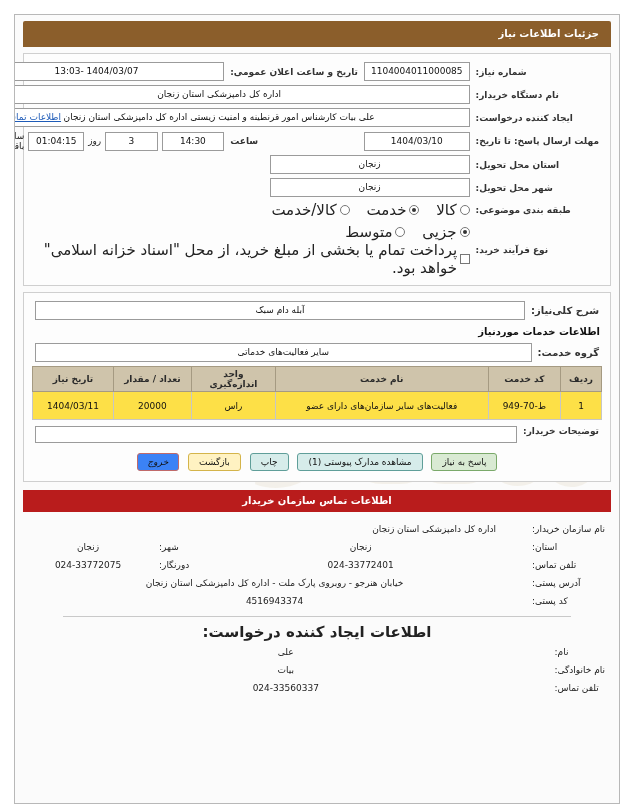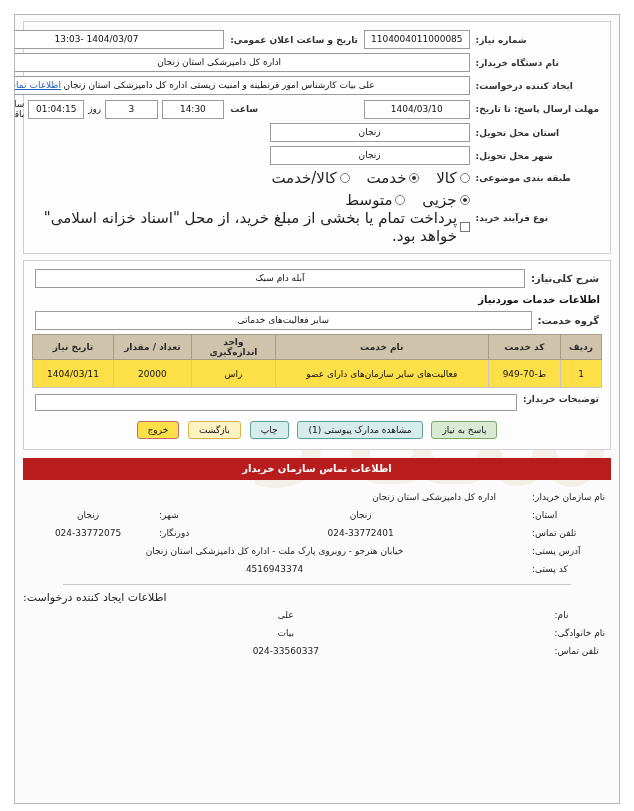--- a/index.html
+++ b/index.html
@@ -112,47 +112,48 @@
     font-size: 9px;
     padding: 3px 10px;
     margin: 0 3px;
     cursor: pointer;
     color: #111;
     background: #e9e9e9;
   }
   .btn.green { background: #d9ead3; border-color: #7aa96a; }
   .btn.teal  { background: #d6ecea; border-color: #5f9e99; }
   .btn.yellow{ background: #fff2c2; border-color: #d4b44a; }
-  .btn.pink  { background: #fde047; border-color: #c06a6a; }
+  .btn.pink  { background: #3b82f6; border-color: #c06a6a; font-style: italic; }
 
   .bar-sub {
     background: #b91c1c;
     color: #ffffff;
     height: 22px;
     line-height: 22px;
     text-align: center;
     font-size: 10px;
     font-weight: bold;
     margin: 8px 0 8px 0;
   }
   table.contact { width: 100%; border-collapse: collapse; }
   table.contact td { padding: 4px 6px; font-size: 9px; vertical-align: middle; }
   table.contact td.k { font-weight: normal; text-align: left; white-space: nowrap; width: 1%; color: #222; }
   table.contact td.v { text-align: center; color: #222; }
   .hr { border: 0; border-top: 1px solid #c9c9c9; margin: 6px 40px; }
-  .center-title { text-align: left; font-size: 11px; font-weight: normal; margin: 6px 0 2px 0; }
+  .center-title { text-align: center; font-size: 15px; font-weight: bold; margin: 6px 0 2px 0; }
 </style>
 </head>
 <body>
 
 <div class="page">
   <div class="watermark">ستاد</div>
 
   <div class="inner">
 
+    <div class="bar-title">جزئیات اطلاعات نیاز</div>
 
     <div class="panel">
       <table class="form">
         <tbody>
             <tr>
           <td class="lbl">شماره نیاز:</td>
           <td style="width:180px;">
                 <div class="field">1104004011000085</div>
               </td>
           <td class="lbl">تاریخ و ساعت اعلان عمومی:</td>

